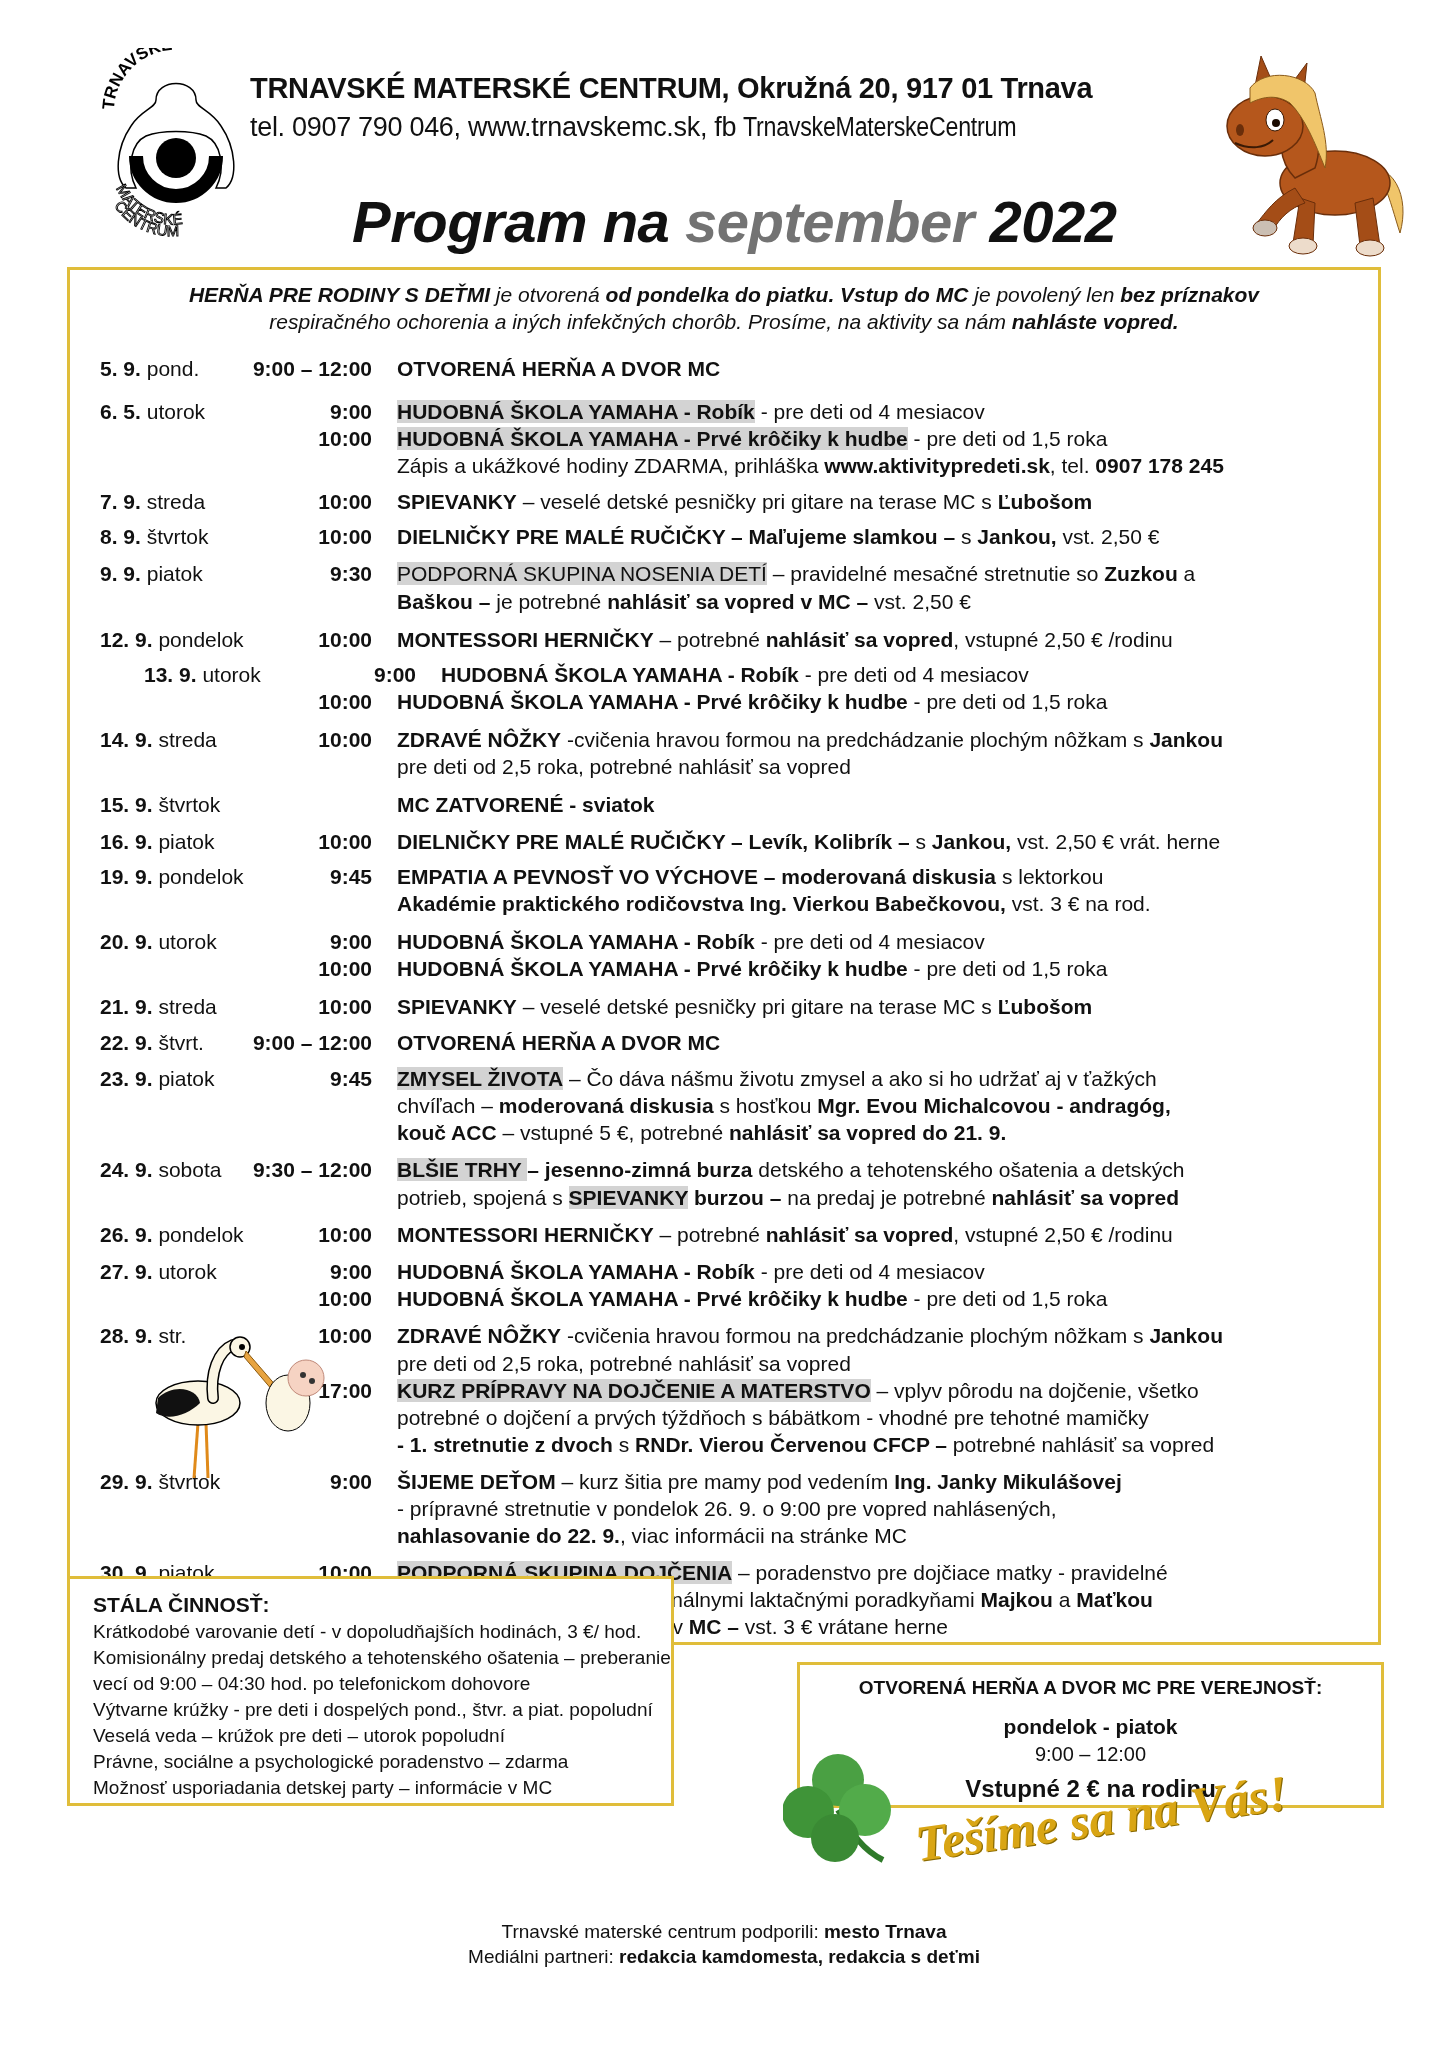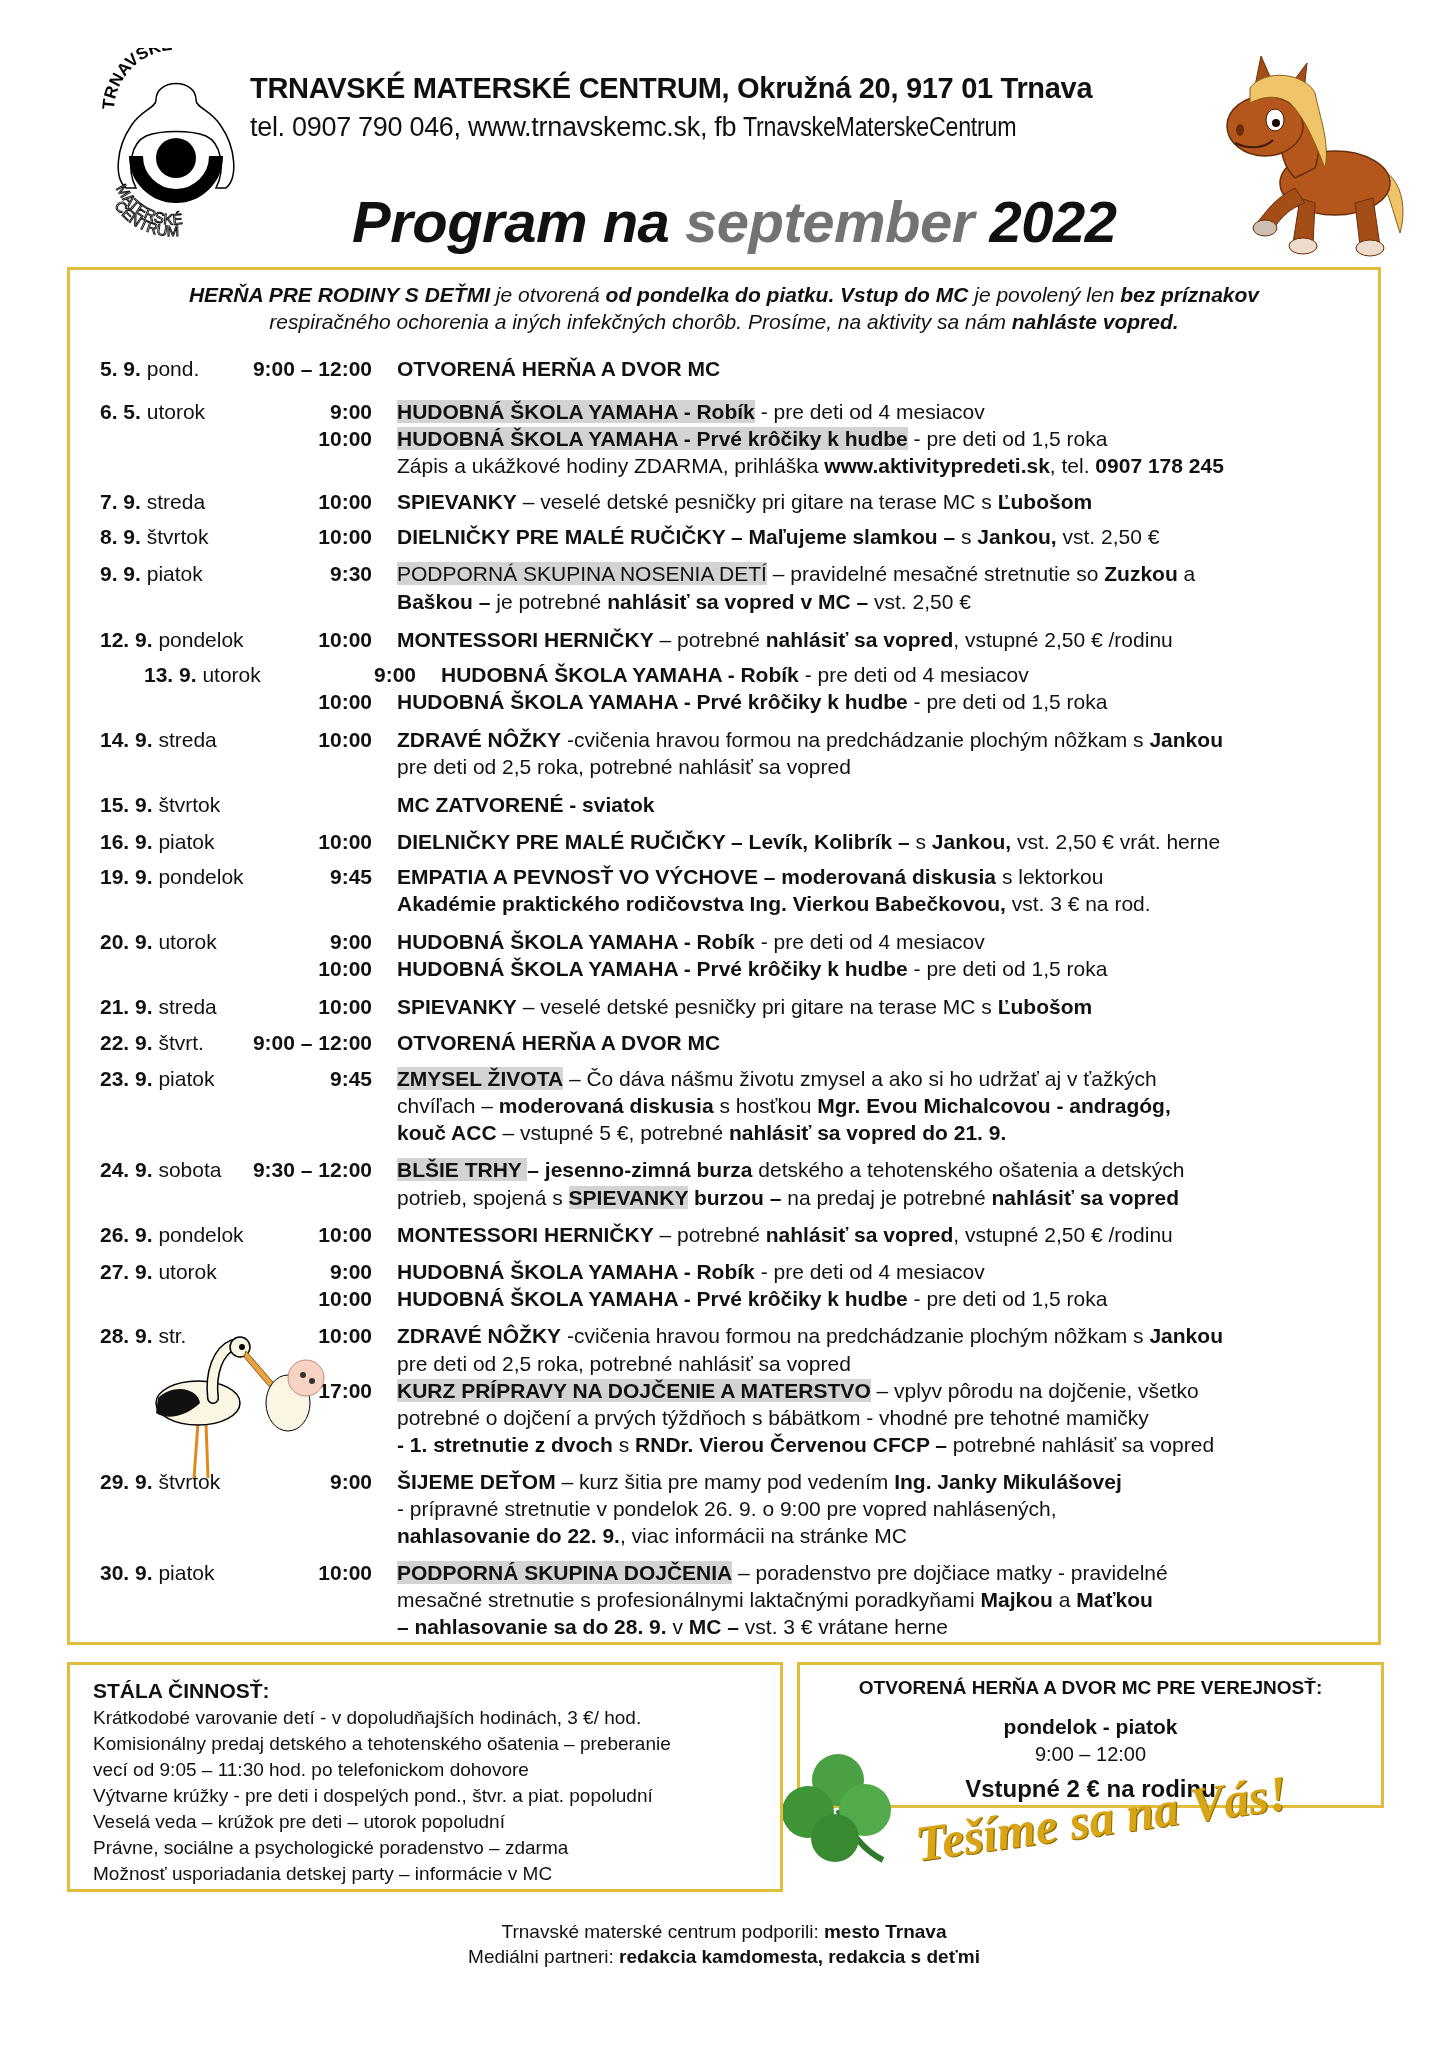--- a/index.html
+++ b/index.html
@@ -24,21 +24,21 @@
   .row { position:absolute; left:0; width:1448px; height:27px; font-size:21px; white-space:nowrap; line-height:27px; }
   .row .date { position:absolute; left:100px; }
   .row .date b { font-weight:bold; }
   .row .time { position:absolute; right:1076px; font-weight:bold; text-align:right; }
   .row .desc { position:absolute; left:397px; }
   .row .desc b { font-weight:bold; }
   .hl { background:#d3d3d3; }
 
   .stork { left:128px; top:1333px; width:210px; height:150px; }
 
-  .box2 { left:67px; top:1662px; width:716px; height:230px;padding-left:35px; }
+  .box2 { left:67px; top:1576px; width:607px; height:230px;padding-left:35px; }
   .box2 .h { position:absolute; left:23px; top:14px; font-size:21px; font-weight:bold; }
   .box2 .l { position:absolute; left:23px; font-size:19px; white-space:nowrap; }
 
   .box3 { left:797px; top:1662px; width:587px; height:146px; }
   .box3 .c { position:absolute; left:0; width:100%; text-align:center; white-space:nowrap; }
 
   .clover { left:783px; top:1750px; width:110px; height:120px; }
   .tesime { left:920px; top:1815px; font-family:"Liberation Serif", serif; font-style:italic; font-weight:bold;
             font-size:50px; color:#d9a514; transform:rotate(-8deg); transform-origin:left bottom; white-space:nowrap;
             text-shadow:1px 1px 0 #8a6a00; }
@@ -279,21 +279,21 @@
     <circle cx="178" cy="45" r="18" fill="#f6d3c3" stroke="#c08a7a"></circle>
     <circle cx="175" cy="42" r="3" fill="#333"></circle>
     <circle cx="184" cy="48" r="3" fill="#333"></circle>
   </svg>
 </div>
 
 <div class="abs box box2">
   <div class="h">STÁLA ČINNOSŤ:</div>
   <div class="l" style="top:42px">Krátkodobé varovanie detí - v dopoludňajších hodinách, 3 €/ hod.</div>
   <div class="l" style="top:68px">Komisionálny predaj detského a tehotenského ošatenia – preberanie</div>
-  <div class="l" style="top:94px">vecí od 9:05 – 11:30 hod. po telefonickom dohovore</div>
+  <div class="l" style="top:94px">vecí od 9:00 – 04:30 hod. po telefonickom dohovore</div>
   <div class="l" style="top:120px">Výtvarne krúžky - pre deti i dospelých pond., štvr. a piat. popoludní</div>
   <div class="l" style="top:146px">Veselá veda – krúžok pre deti – utorok popoludní</div>
   <div class="l" style="top:172px">Právne, sociálne a psychologické poradenstvo – zdarma</div>
   <div class="l" style="top:198px">Možnosť usporiadania detskej party – informácie v MC</div>
 </div>
 
 <div class="abs box box3">
   <div class="c" style="top:12px;font-size:19px;font-weight:bold;">OTVORENÁ HERŇA A DVOR MC PRE VEREJNOSŤ:</div>
   <div class="c" style="top:50px;font-size:21px;font-weight:bold;">pondelok - piatok</div>
   <div class="c" style="top:78px;font-size:20px;">9:00 – 12:00</div>

